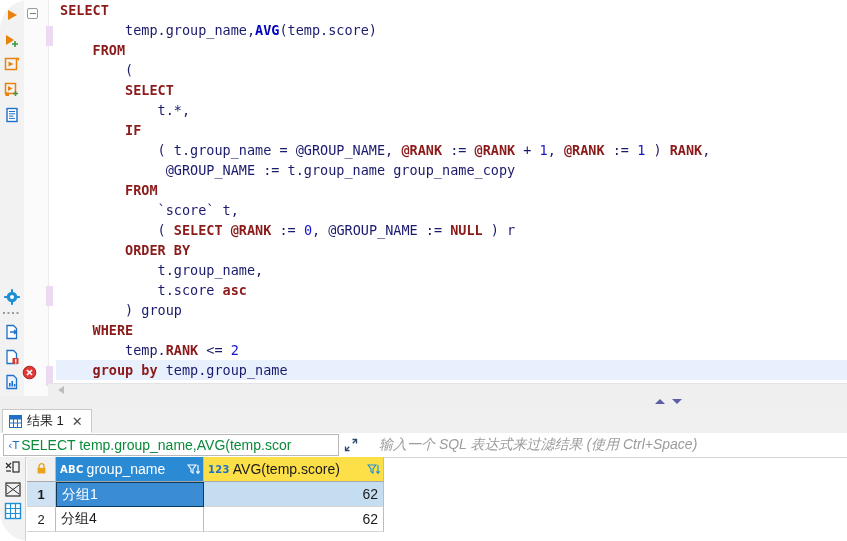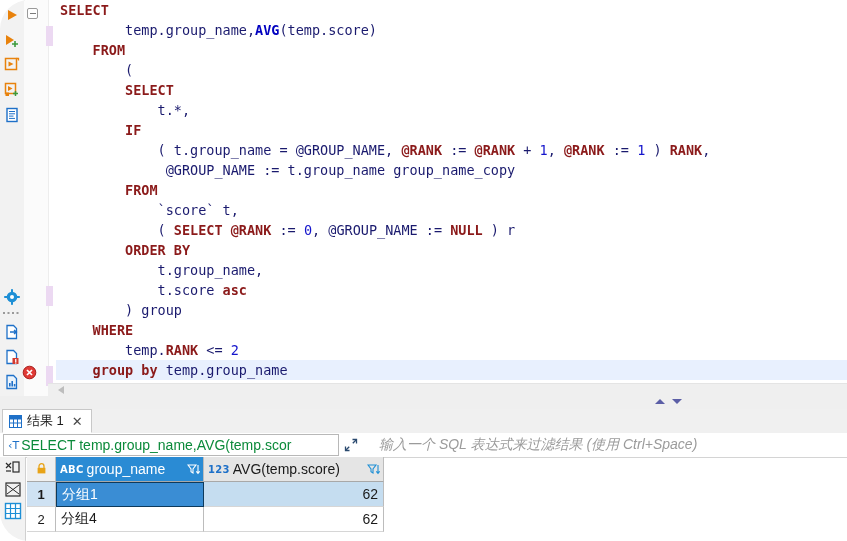--- a/index.html
+++ b/index.html
@@ -200,21 +200,21 @@
     border-bottom: 1px solid #a8a8a8;
     box-sizing: border-box;
     display: flex; align-items: center; justify-content: center;
   }
   .col-head {
     height: 25px;
     box-sizing: border-box;
     display: flex; align-items: center;
     border-right: 1px solid #bcbcbc;
     border-bottom: 1px solid #a8a8a8;
-    background: #e5e5e5;
+    background: #fde047;
     color: #1a1a1a;
     font-size: 14px;
     padding: 0 3px 0 4px;
     gap: 3px;
   }
   .col-head.selected { background: #2a8bd4; color: #ffffff; }
   .type-badge {
     font-size: 10px; font-weight: bold; letter-spacing: .3px;
     color: #1e70c8;
     font-family: "DejaVu Sans", sans-serif;

